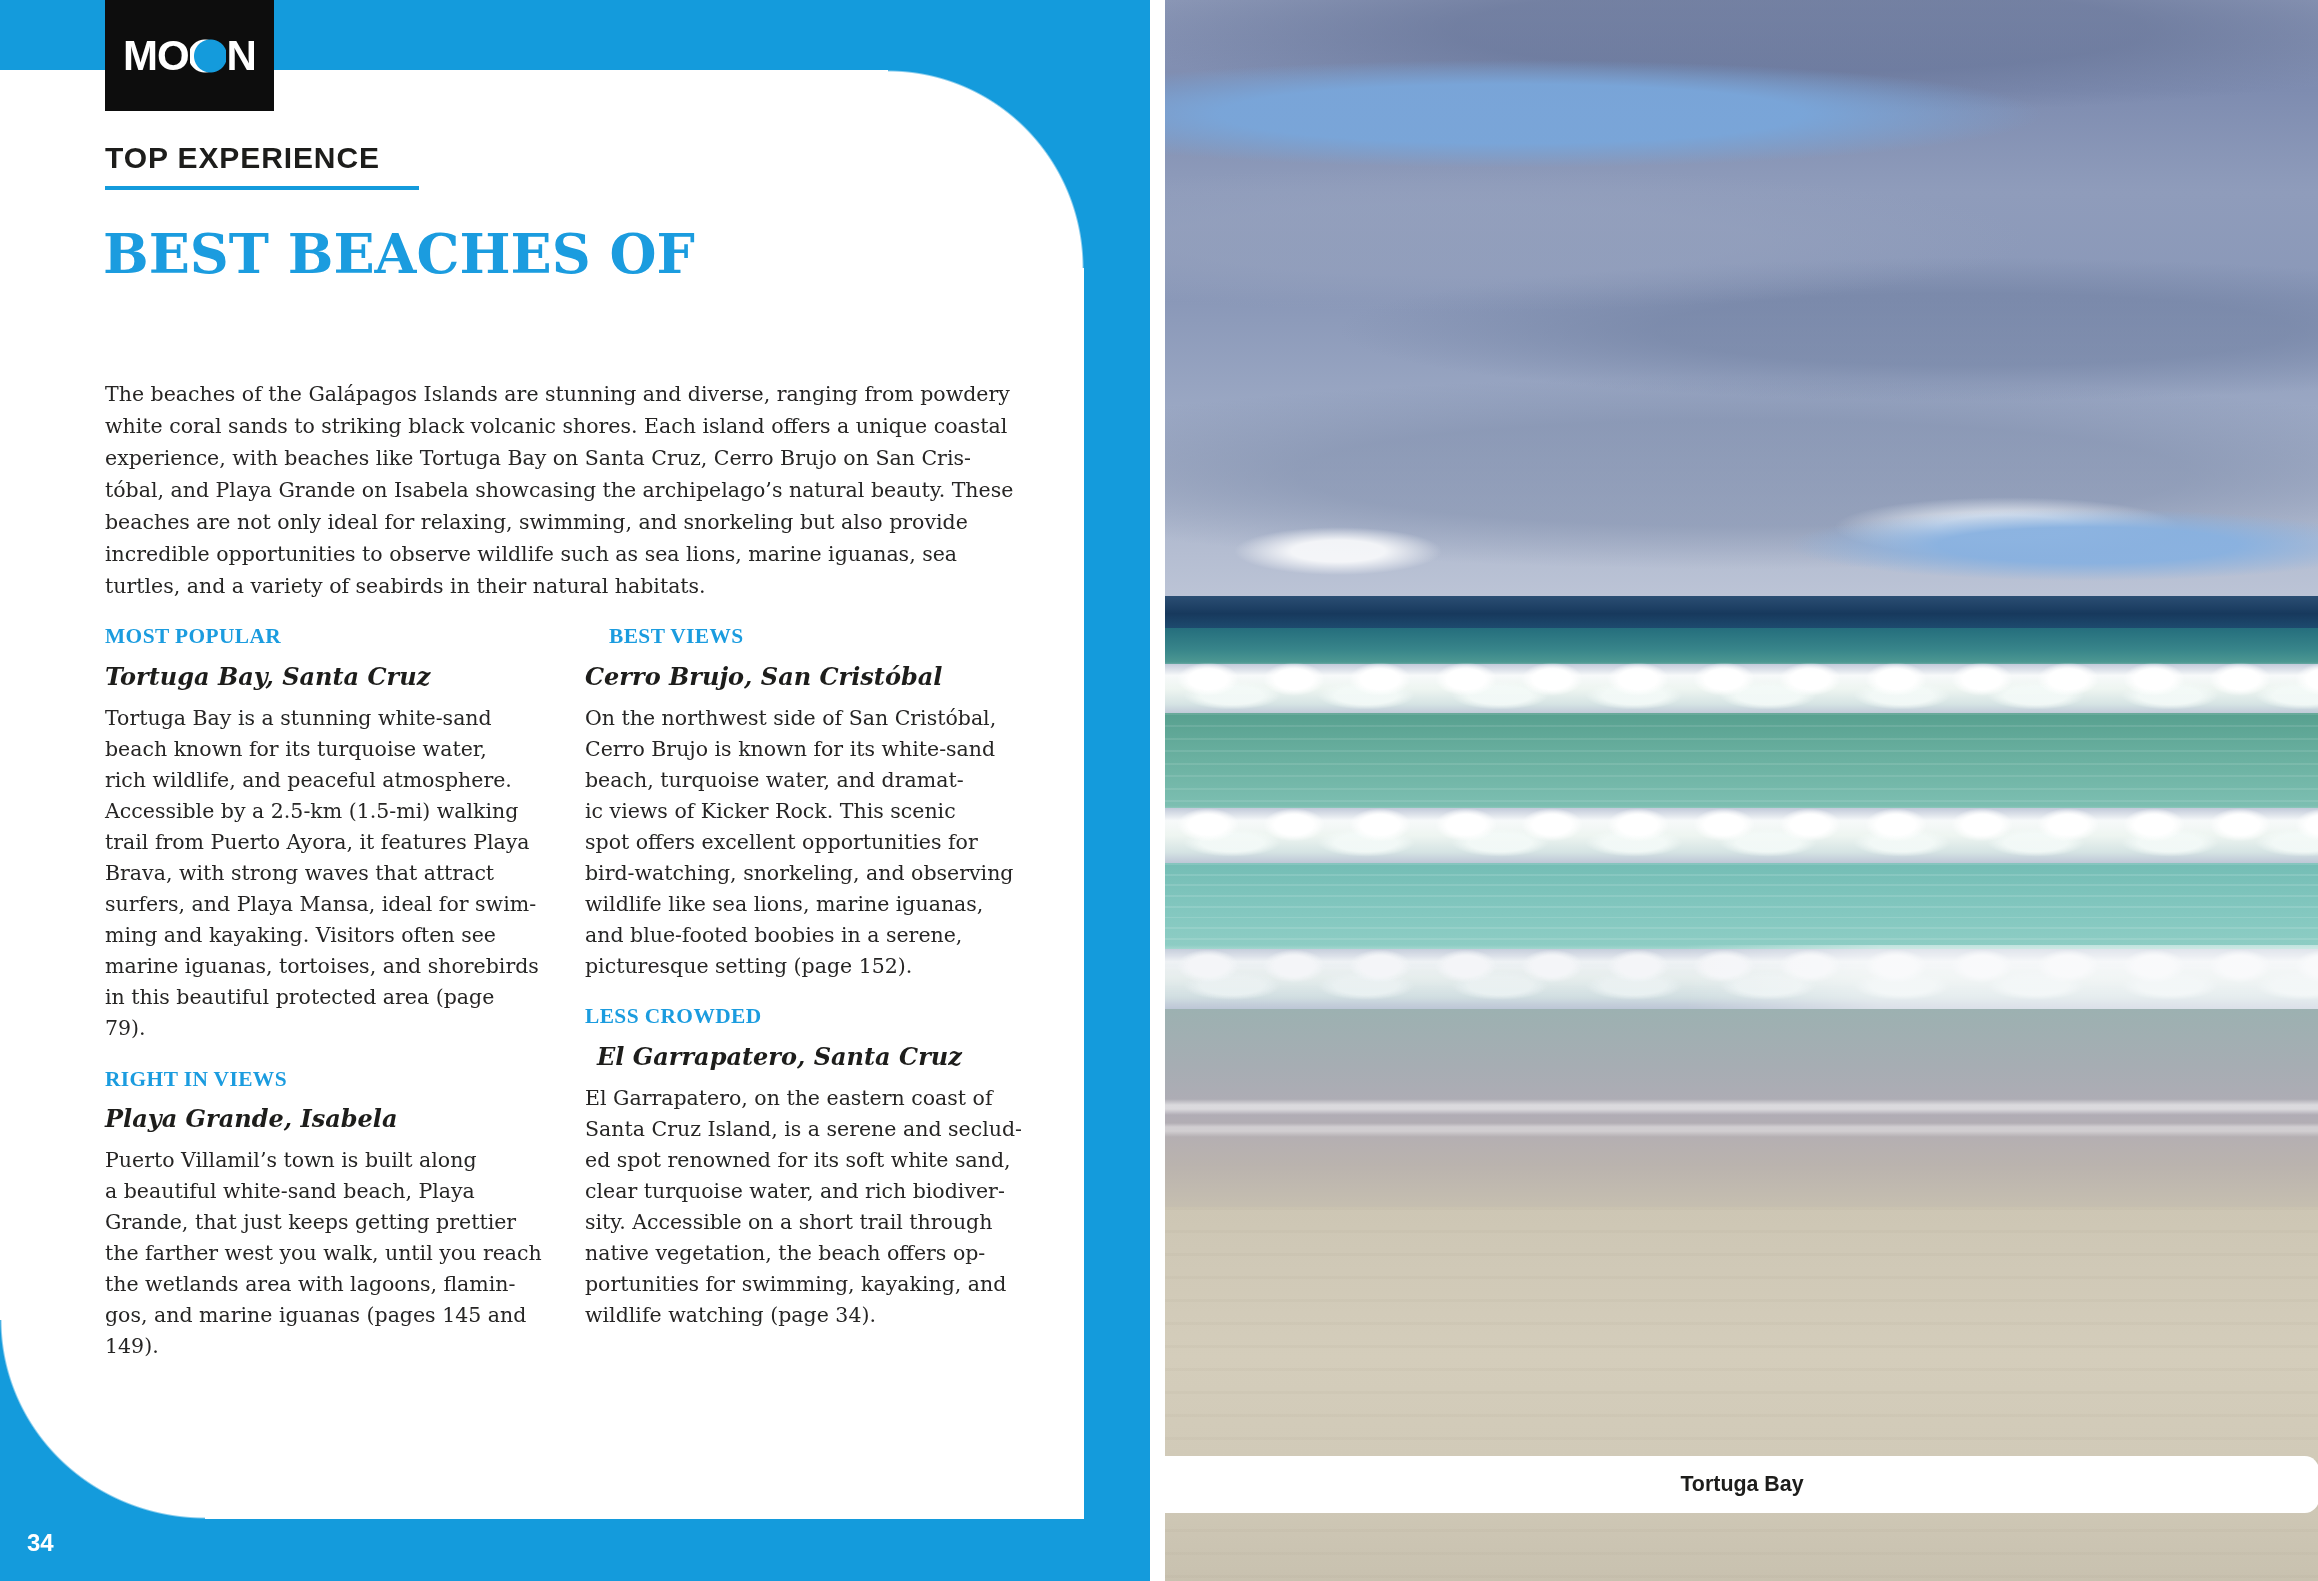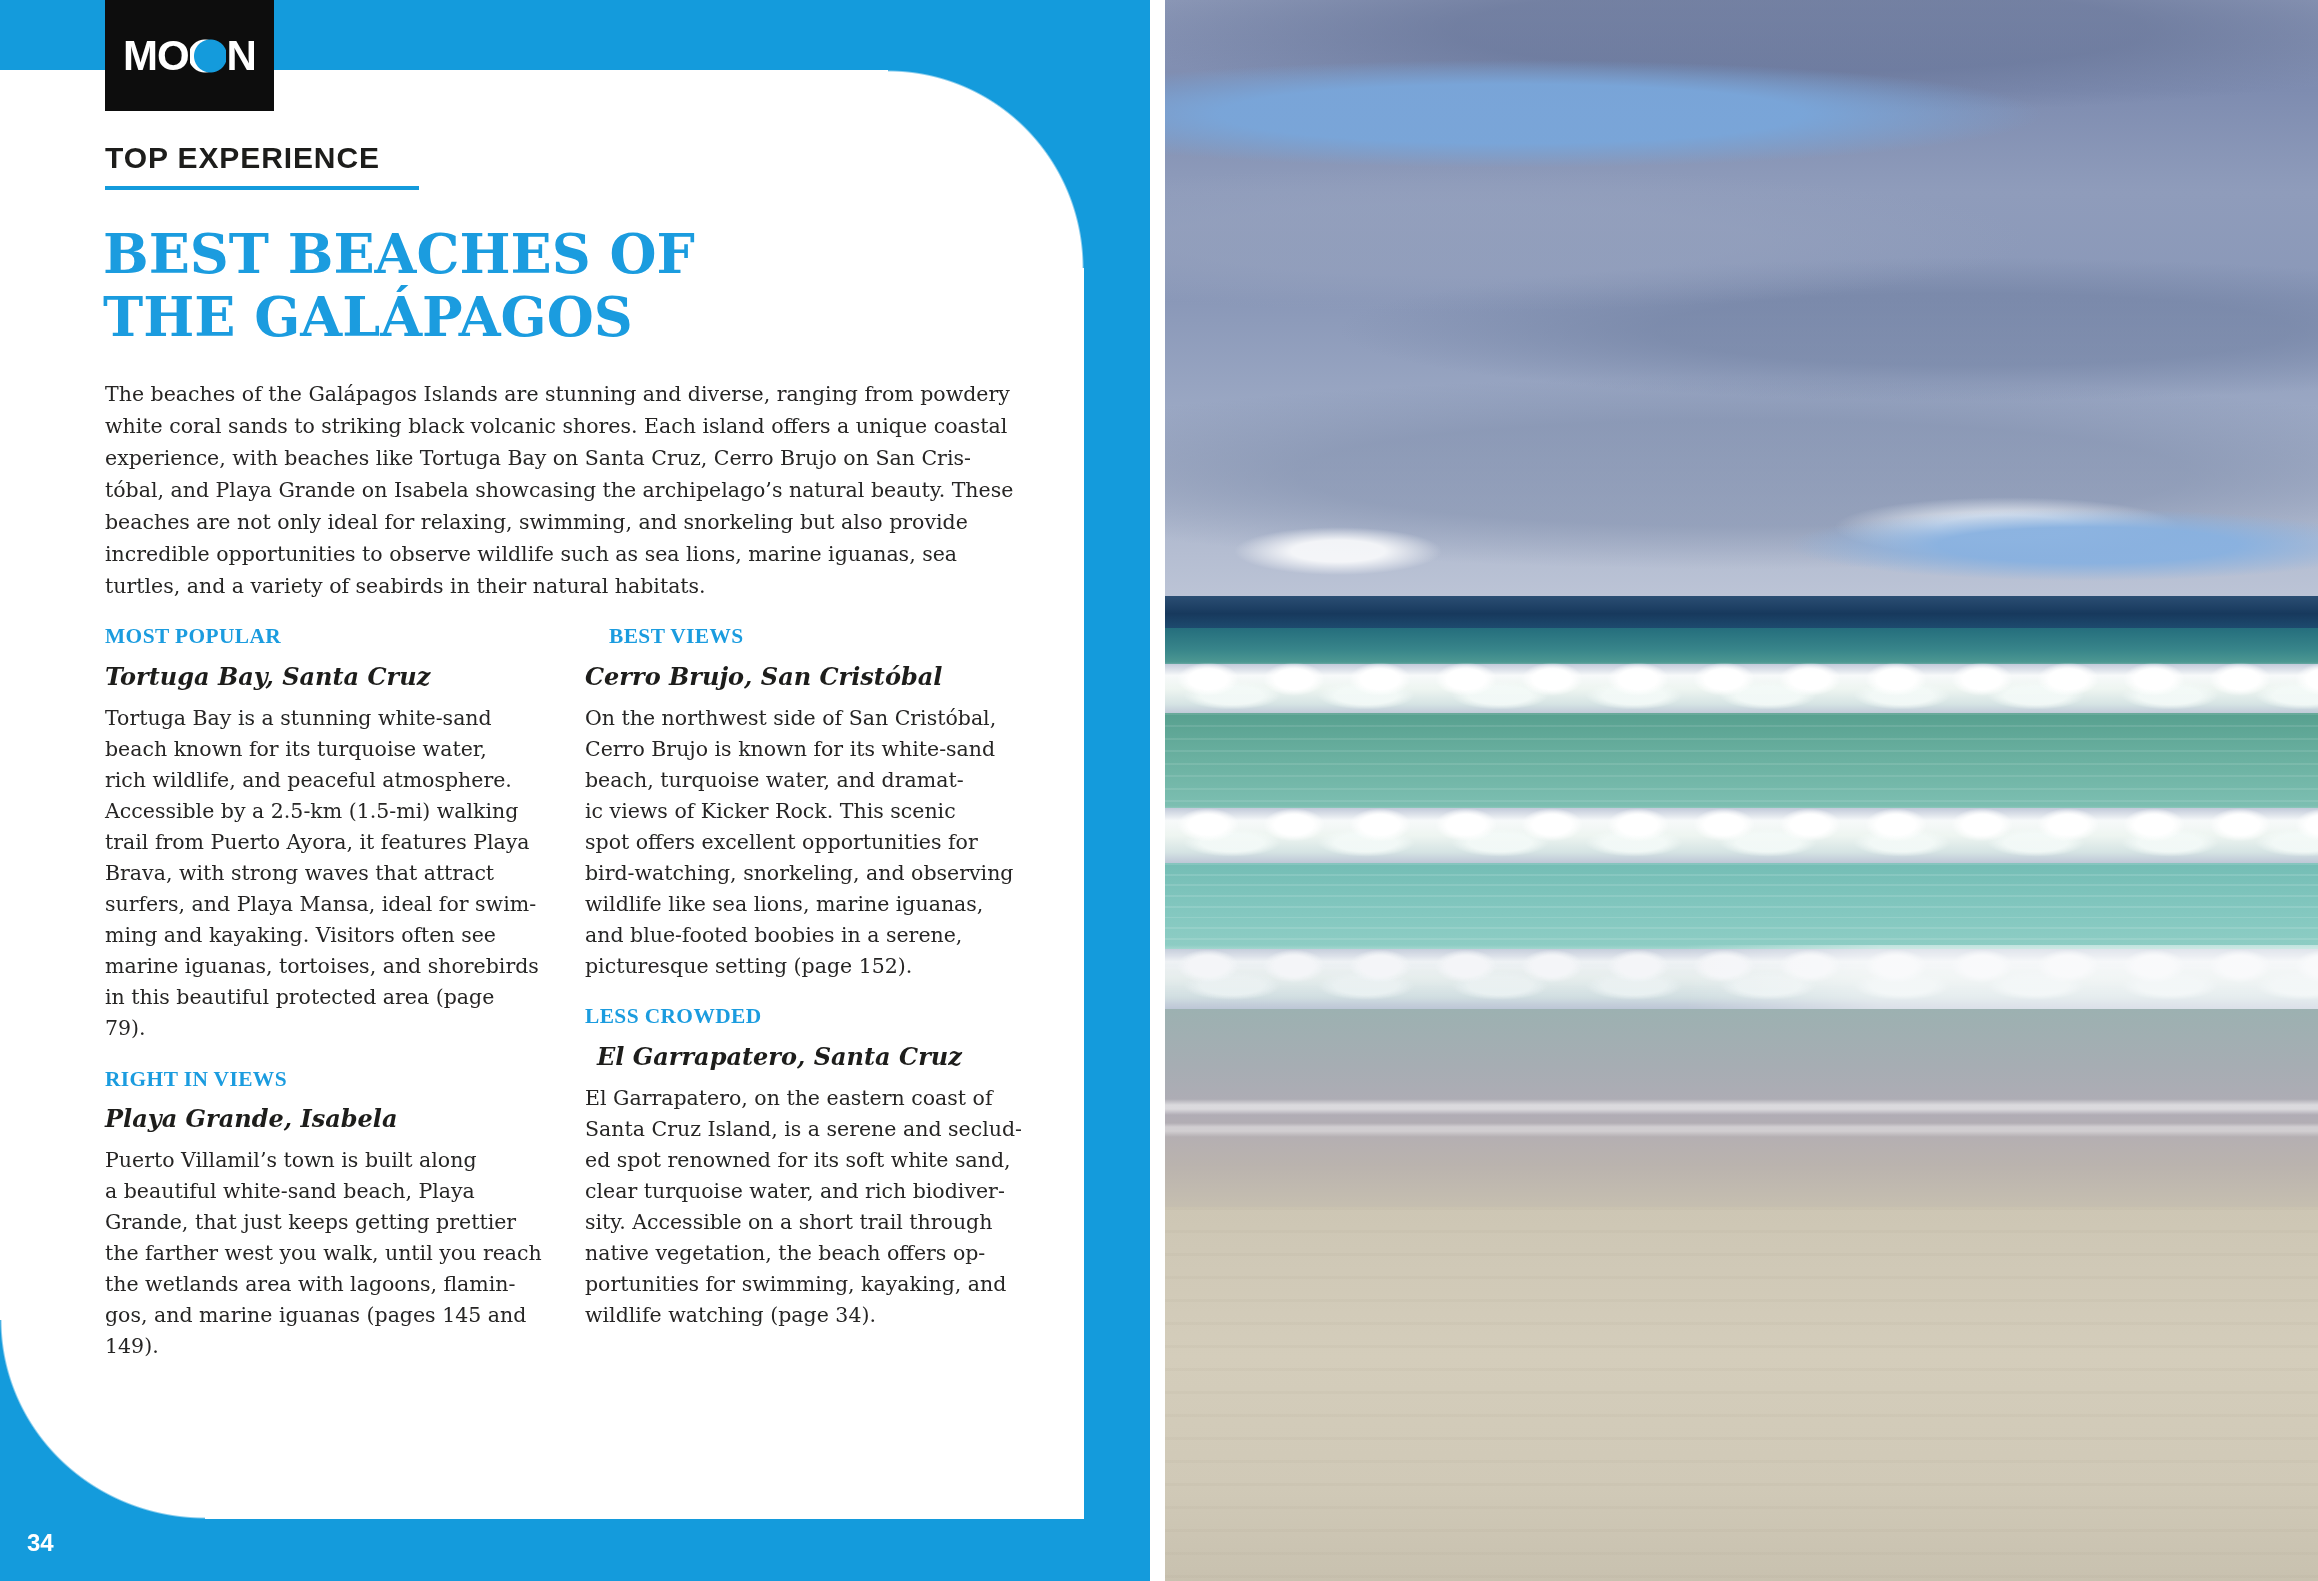--- a/index.html
+++ b/index.html
@@ -113,21 +113,20 @@
     <span>MO</span>
     <span class="moon-glyph"></span>
     <span>N</span>
   </div>
 </div>
 
 <div class="abs kicker">TOP EXPERIENCE</div>
 <div class="abs kicker-rule"></div>
 <div class="abs title">
   <div>BEST BEACHES OF</div>
-  <div>THE GALÁPAGOS</div>
 </div>
 
 <div class="abs intro lines">The beaches of the Galápagos Islands are stunning and diverse, ranging from powdery
 white coral sands to striking black volcanic shores. Each island offers a unique coastal
 experience, with beaches like Tortuga Bay on Santa Cruz, Cerro Brujo on San Cris-
 tóbal, and Playa Grande on Isabela showcasing the archipelago’s natural beauty. These
 beaches are not only ideal for relaxing, swimming, and snorkeling but also provide
 incredible opportunities to observe wildlife such as sea lions, marine iguanas, sea
 turtles, and a variety of seabirds in their natural habitats.</div>
 
@@ -185,14 +184,15 @@
   <div class="sea-horizon"></div>
   <div class="sea-teal"></div>
   <div class="foam foam1"></div>
   <div class="water-green"></div>
   <div class="foam foam2"></div>
   <div class="water-shallow"></div>
   <div class="foam foam3"></div>
   <div class="foam3-boost"></div>
   <div class="wet-sand"></div>
   <div class="dry-sand"></div>
+  <div class="caption">Tortuga Bay</div>
 </div>
 
 
 </body></html>

